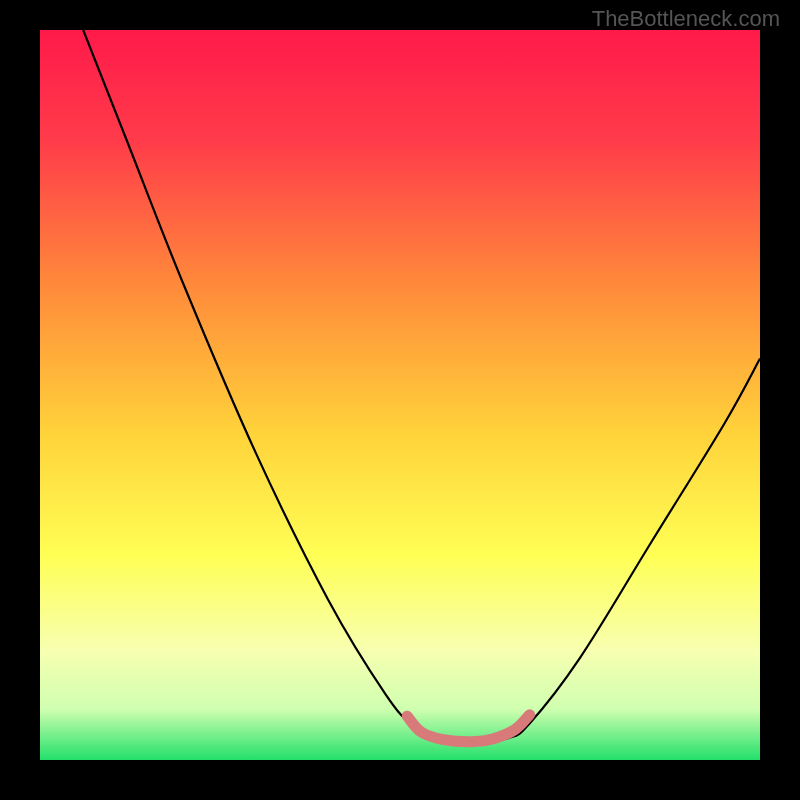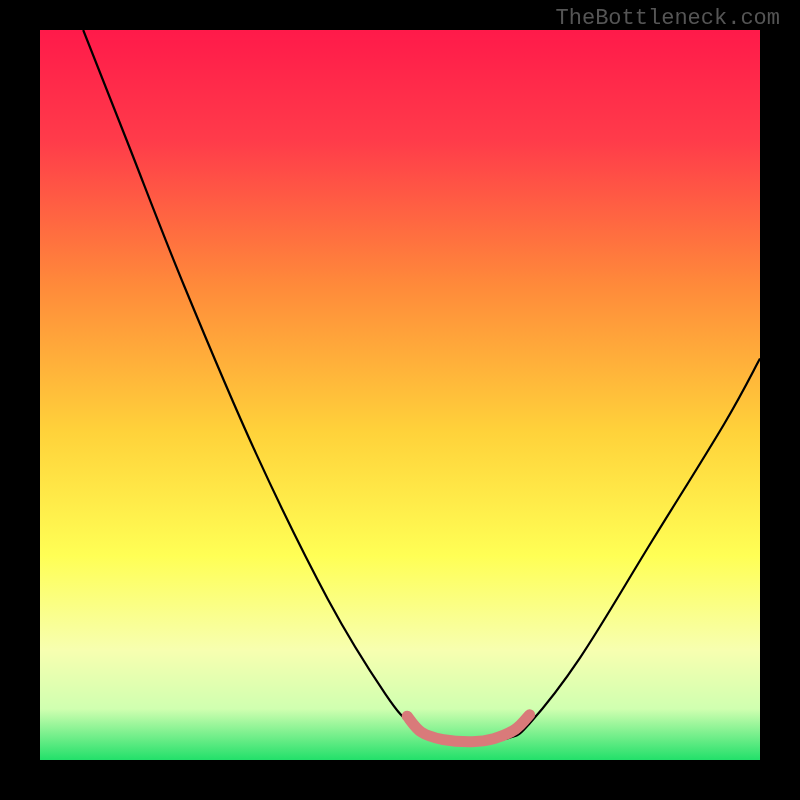--- a/index.html
+++ b/index.html
@@ -9,21 +9,20 @@
     height: 800px;
     background: #000;
     font-family: Arial, sans-serif;
     overflow: hidden;
   }
   .container {
     position: relative;
     width: 800px;
     height: 800px;
     background: #000;
-    font-family: Liberation Mono, monospace;
   }
   .watermark {
     position: absolute;
     top: 6px;
     right: 20px;
     color: #555;
     font-size: 22px;
     font-weight: 500;
     z-index: 10;
   }

